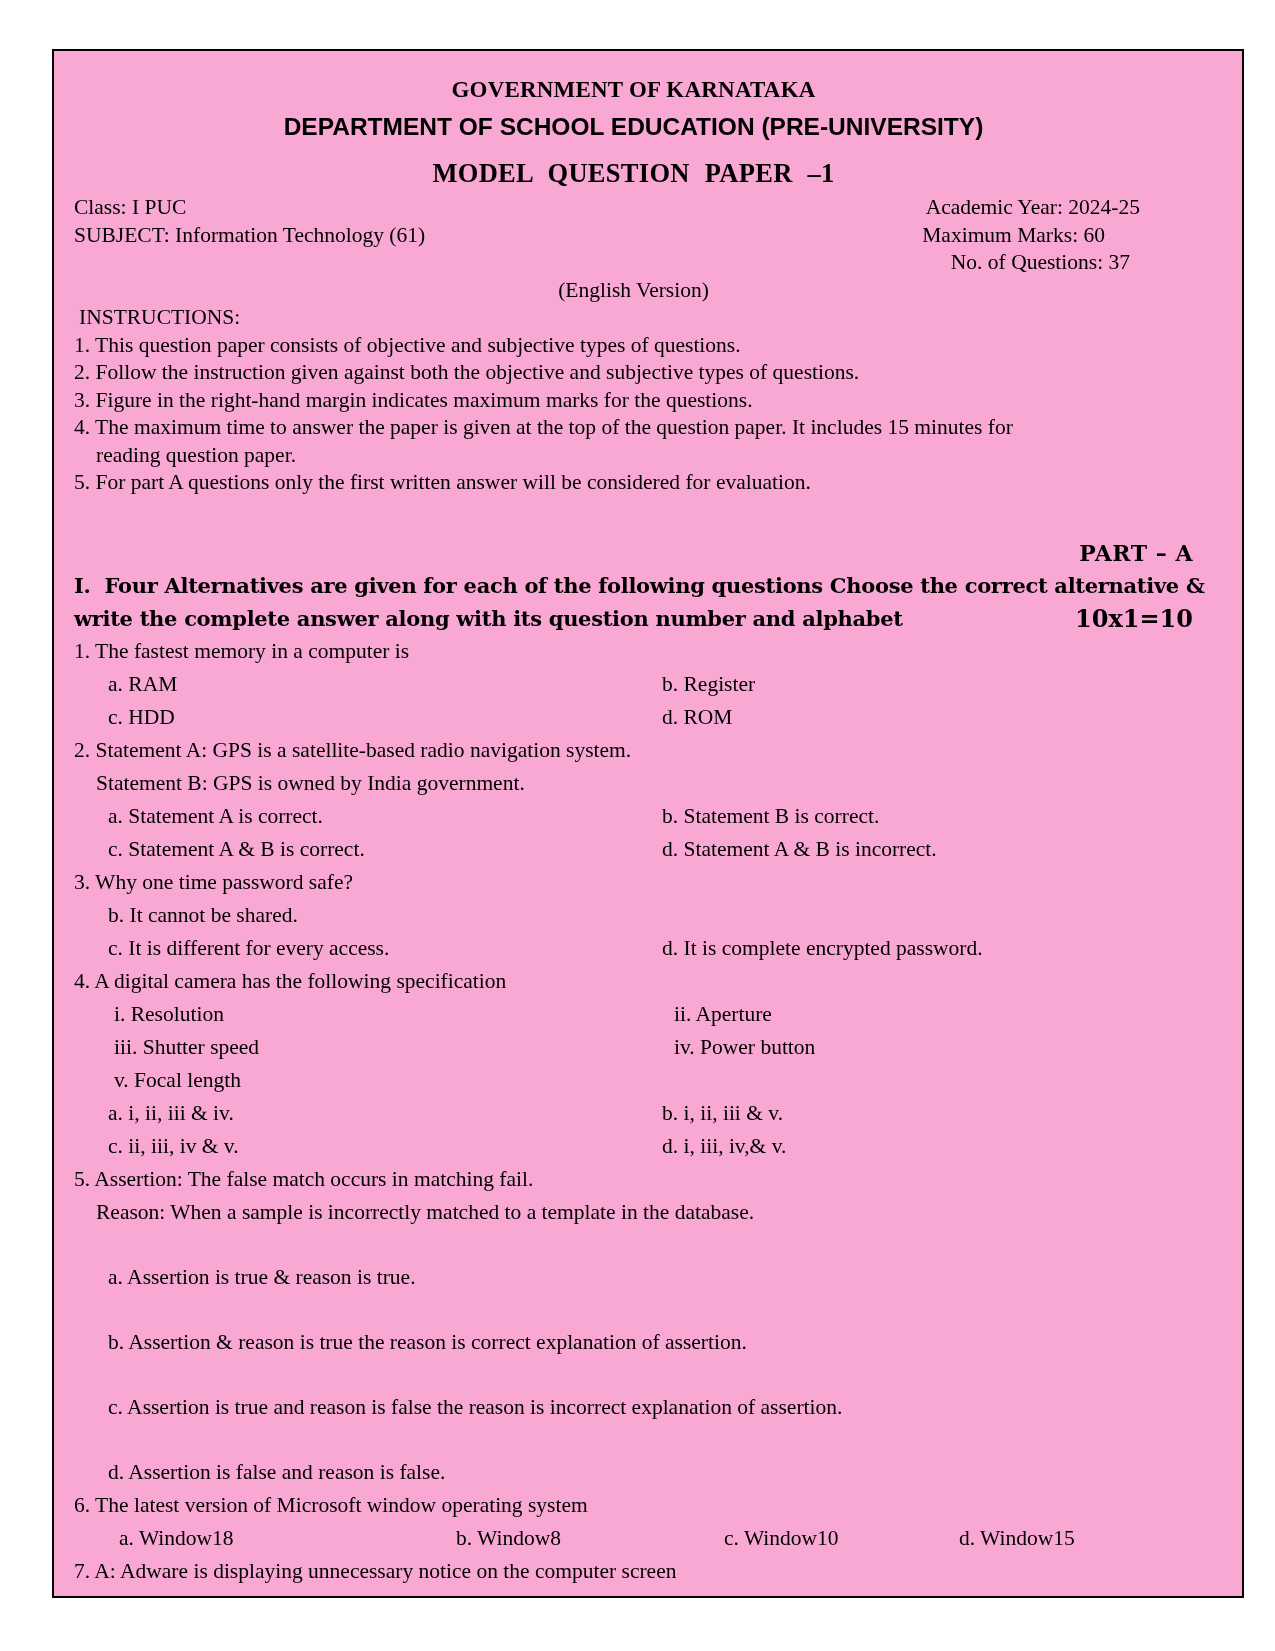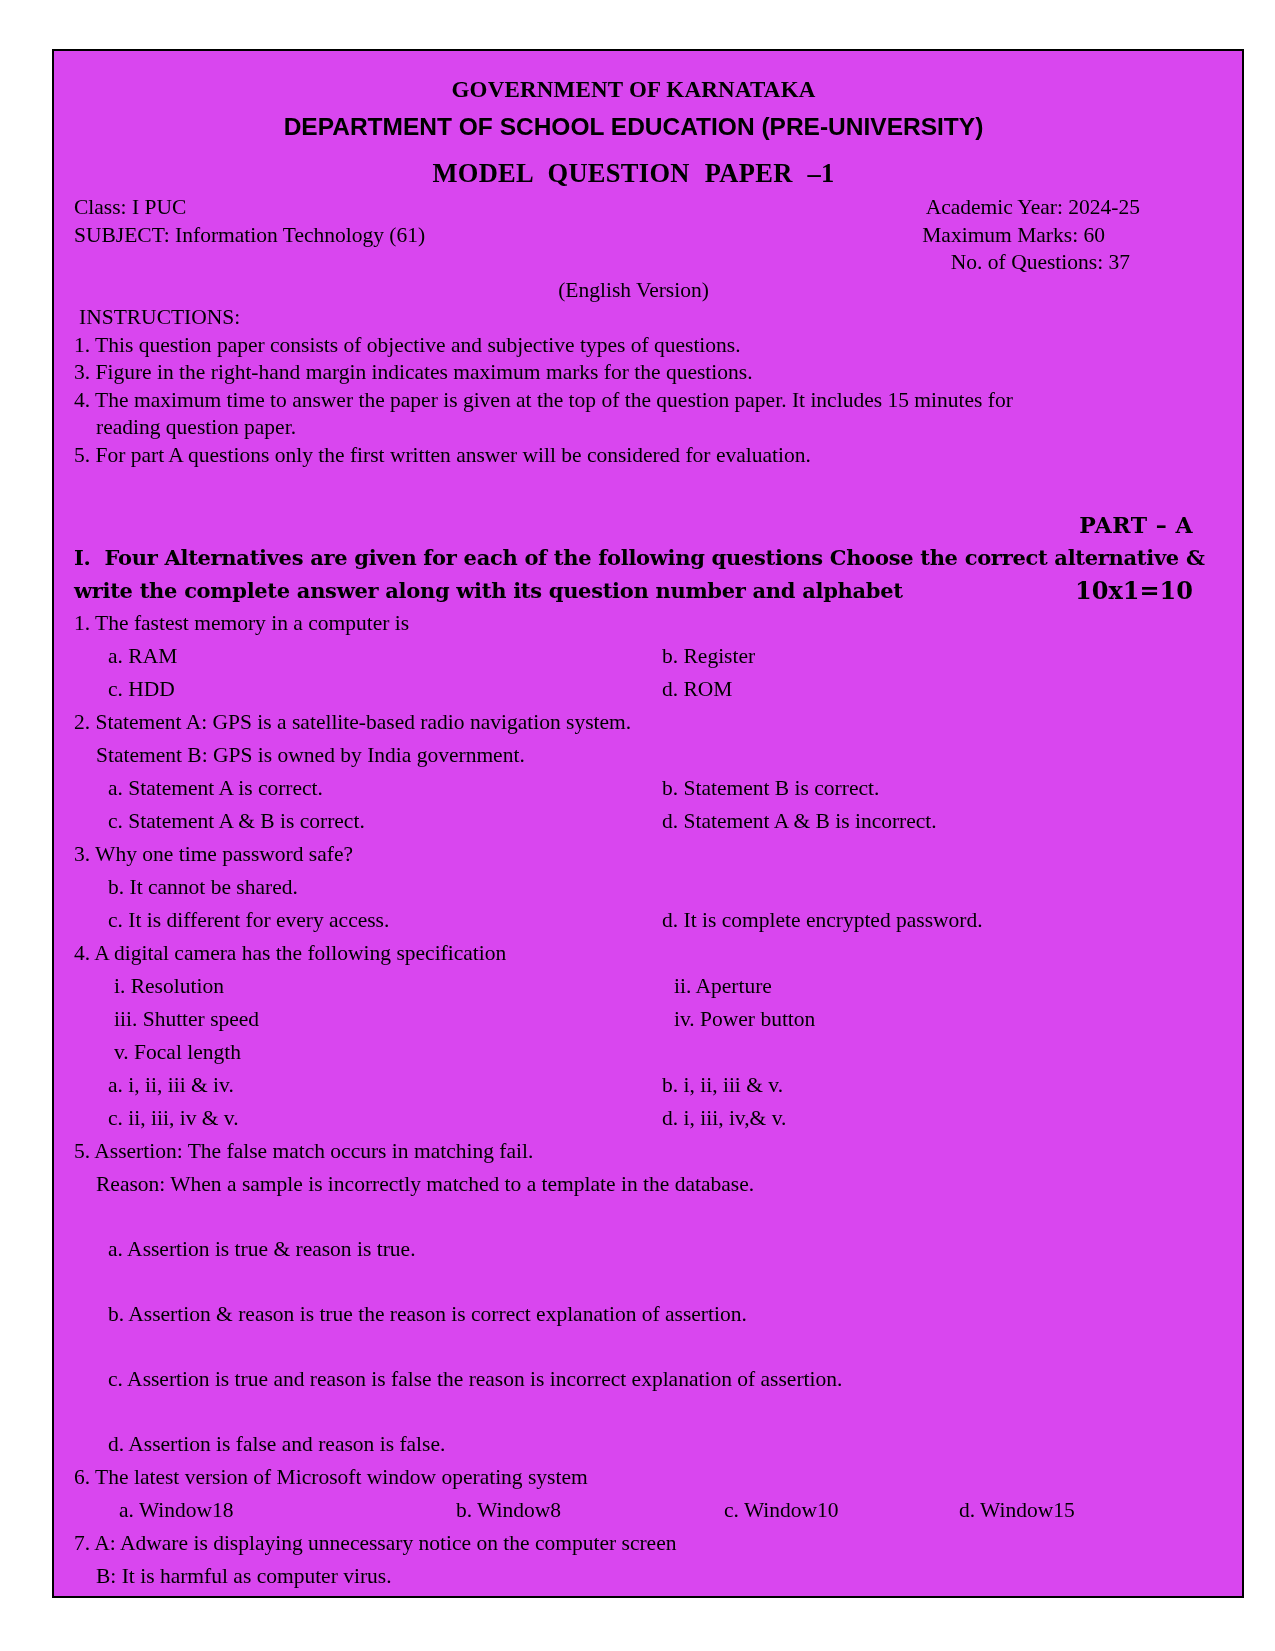--- a/index.html
+++ b/index.html
@@ -4,21 +4,21 @@
 <style>
   html,body{margin:0;padding:0;}
   body{
     width:1275px;height:1651px;background:#ffffff;color:#000;
     position:relative;font-family:"Liberation Serif", "DejaVu Serif", serif;
     -webkit-font-smoothing:antialiased;
   }
   .page{
     position:absolute;left:52px;top:49px;width:1192px;height:1549px;
     border:2px solid #000;box-sizing:border-box;
-    padding:24px 49px 0 20px;background:#d946ef;overflow:hidden;
+    padding:24px 49px 0 20px;background:#f9a8d4;overflow:hidden;
   }
   .line-c{text-align:center;}
   .t-gov{font-weight:bold;font-size:23px;line-height:30px;letter-spacing:.2px;}
   .t-dept{font-family:"Liberation Sans", sans-serif;font-weight:bold;font-size:24.5px;line-height:30px;margin-top:7px;}
   .t-model{font-weight:bold;font-size:26.5px;line-height:30px;margin-top:16px;word-spacing:8px;letter-spacing:.3px;}
   .meta{position:relative;margin-top:6px;font-size:21.5px;line-height:27.5px;}
   .meta-left{position:absolute;left:0;top:0;}
   .meta-right{text-align:right;}
   .meta-right .pr0{padding-right:53px;}
   .meta-right .pr1{padding-right:88px;}
@@ -65,20 +65,21 @@
       <div class="nw pr2">No. of Questions: 37</div>
     </div>
   </div>
 
   <div class="t-version line-c nw">(English Version)</div>
 
   <div class="instructions">
     <div class="instr-title nw">INSTRUCTIONS:</div>
     <div id="instr-lines">
         <div class="nw">1. This question paper consists of objective and subjective types of questions.</div>
+        <div class="nw">2. Follow the instruction given against both the objective and subjective types of questions.</div>
         <div class="nw">3. Figure in the right-hand margin indicates maximum marks for the questions.</div>
         <div class="nw">4. The maximum time to answer the paper is given at the top of the question paper. It includes 15 minutes for</div>
         <div class="nw ind1">reading question paper.</div>
         <div class="nw">5. For part A questions only the first written answer will be considered for evaluation.</div>
       </div>
   </div>
 
   <div class="parta-title nw">PART – A</div>
   <div class="dir1">I.  Four Alternatives are given for each of the following questions Choose the correct alternative &amp;</div>
   <div class="dir2">

